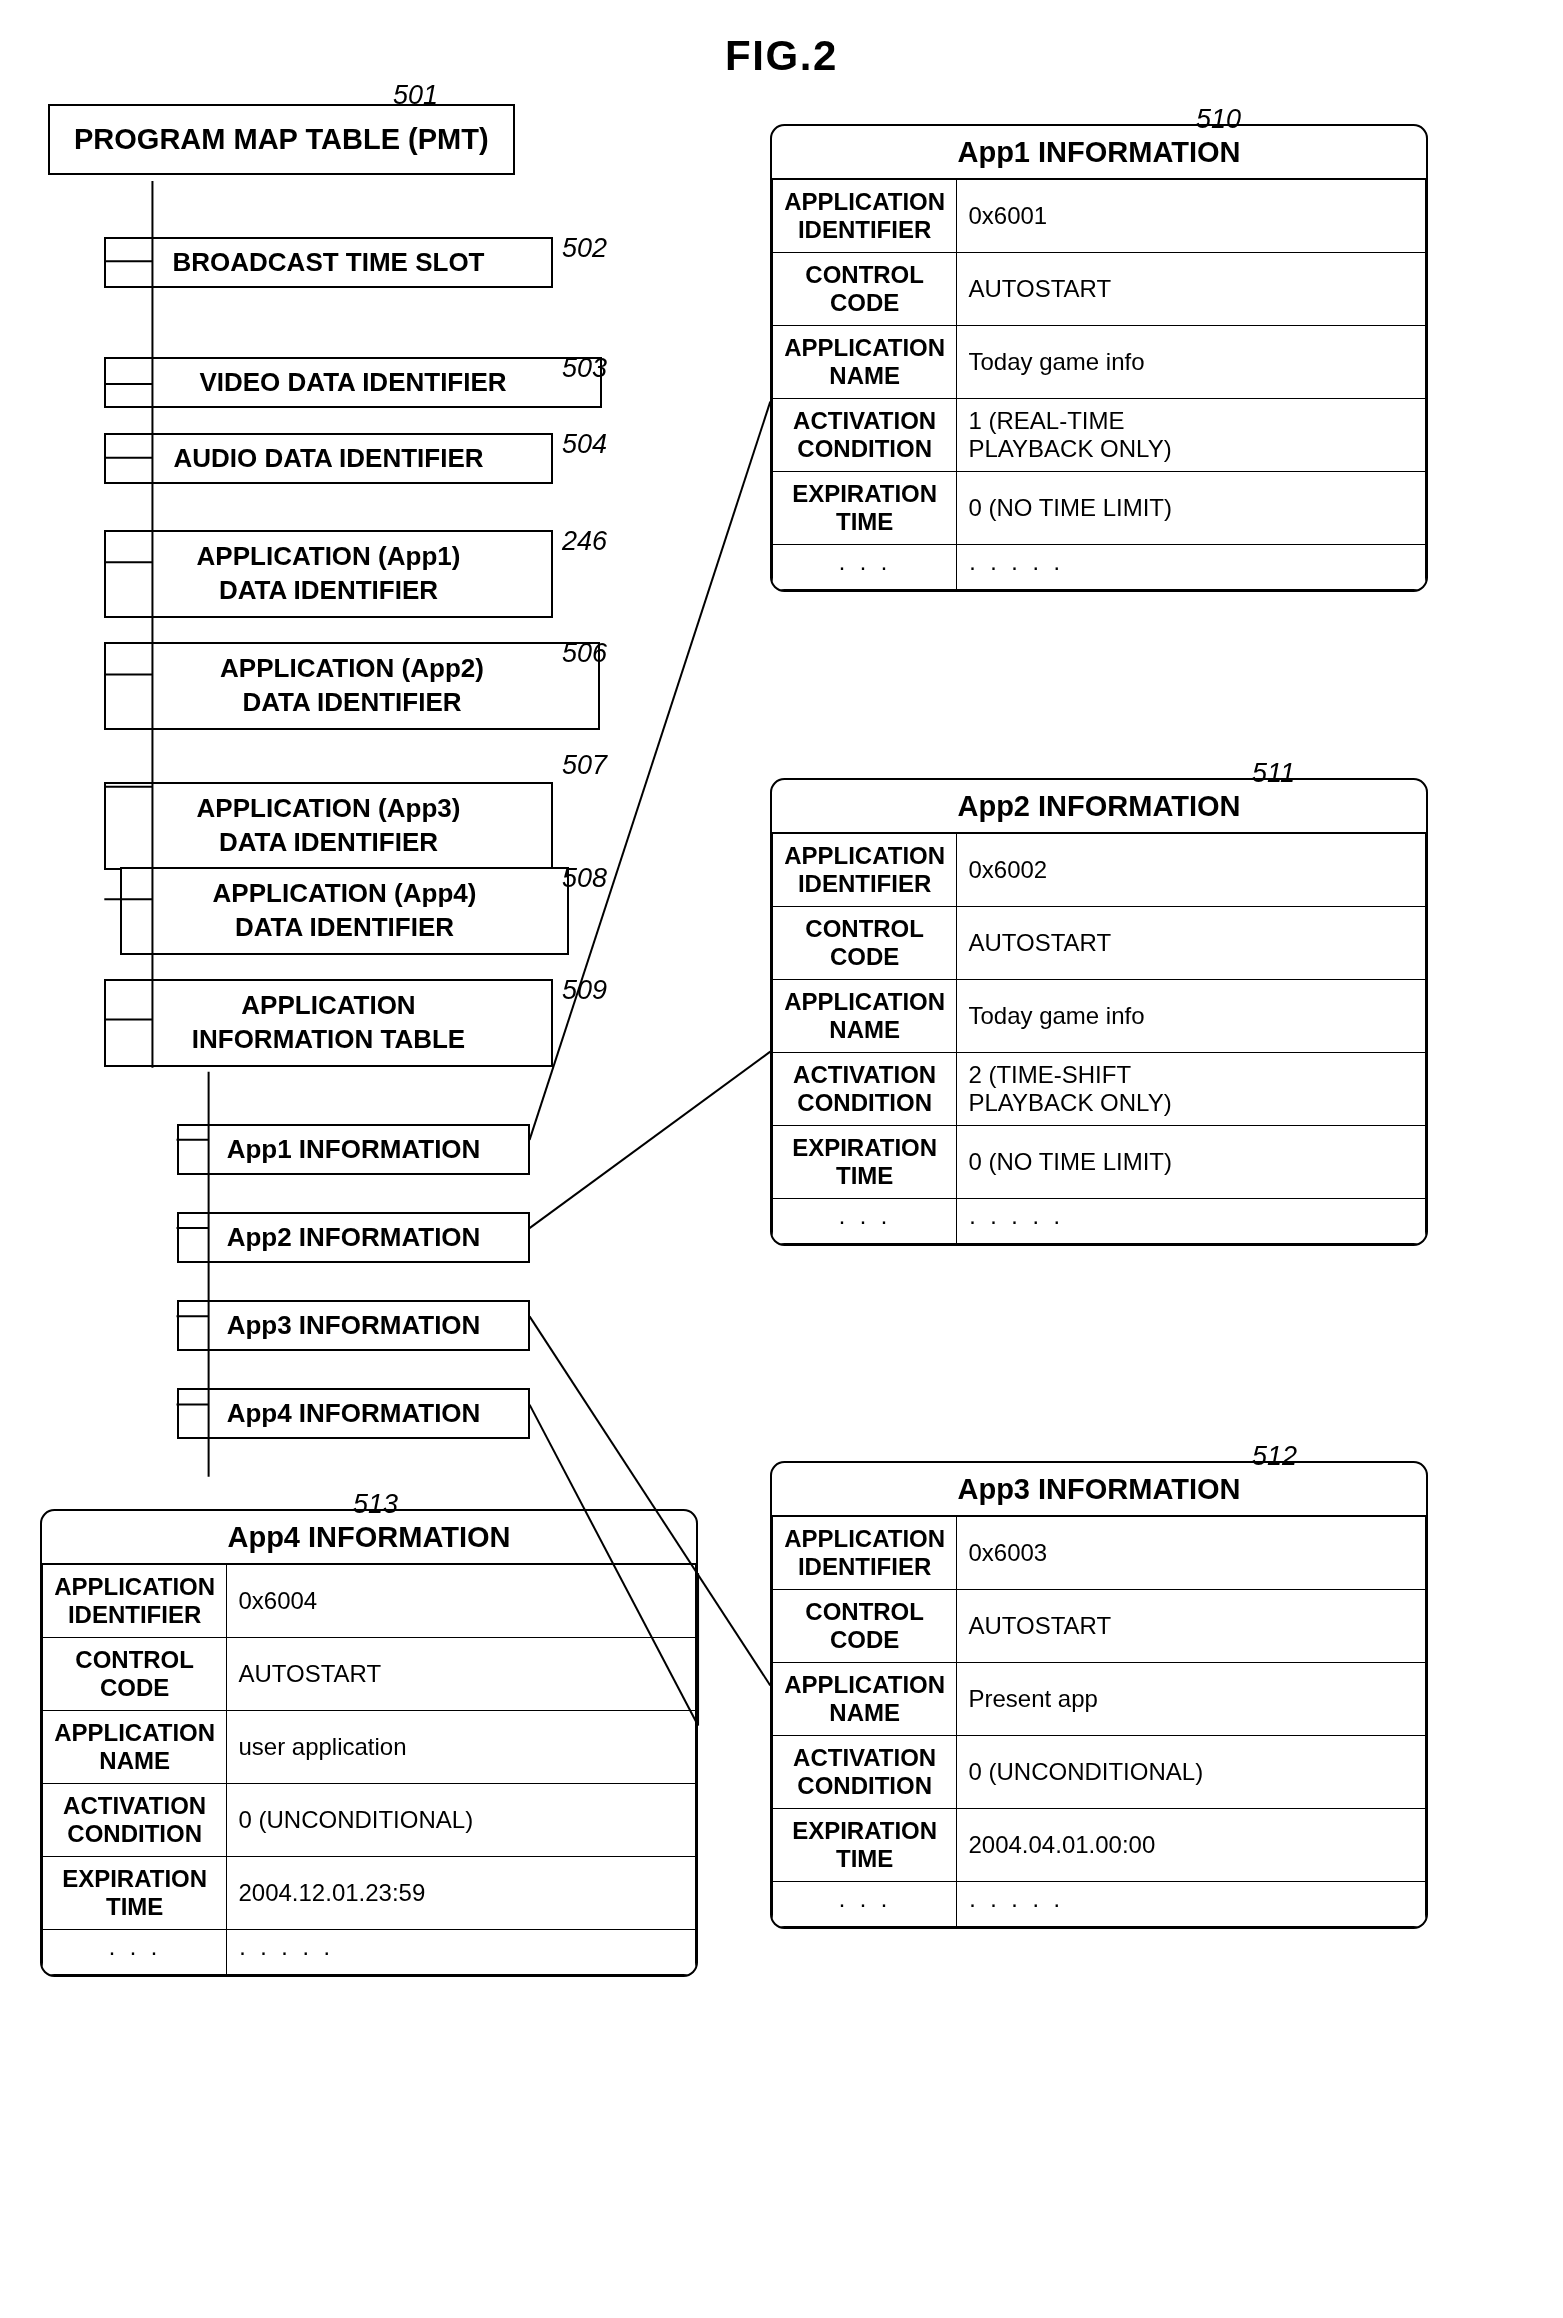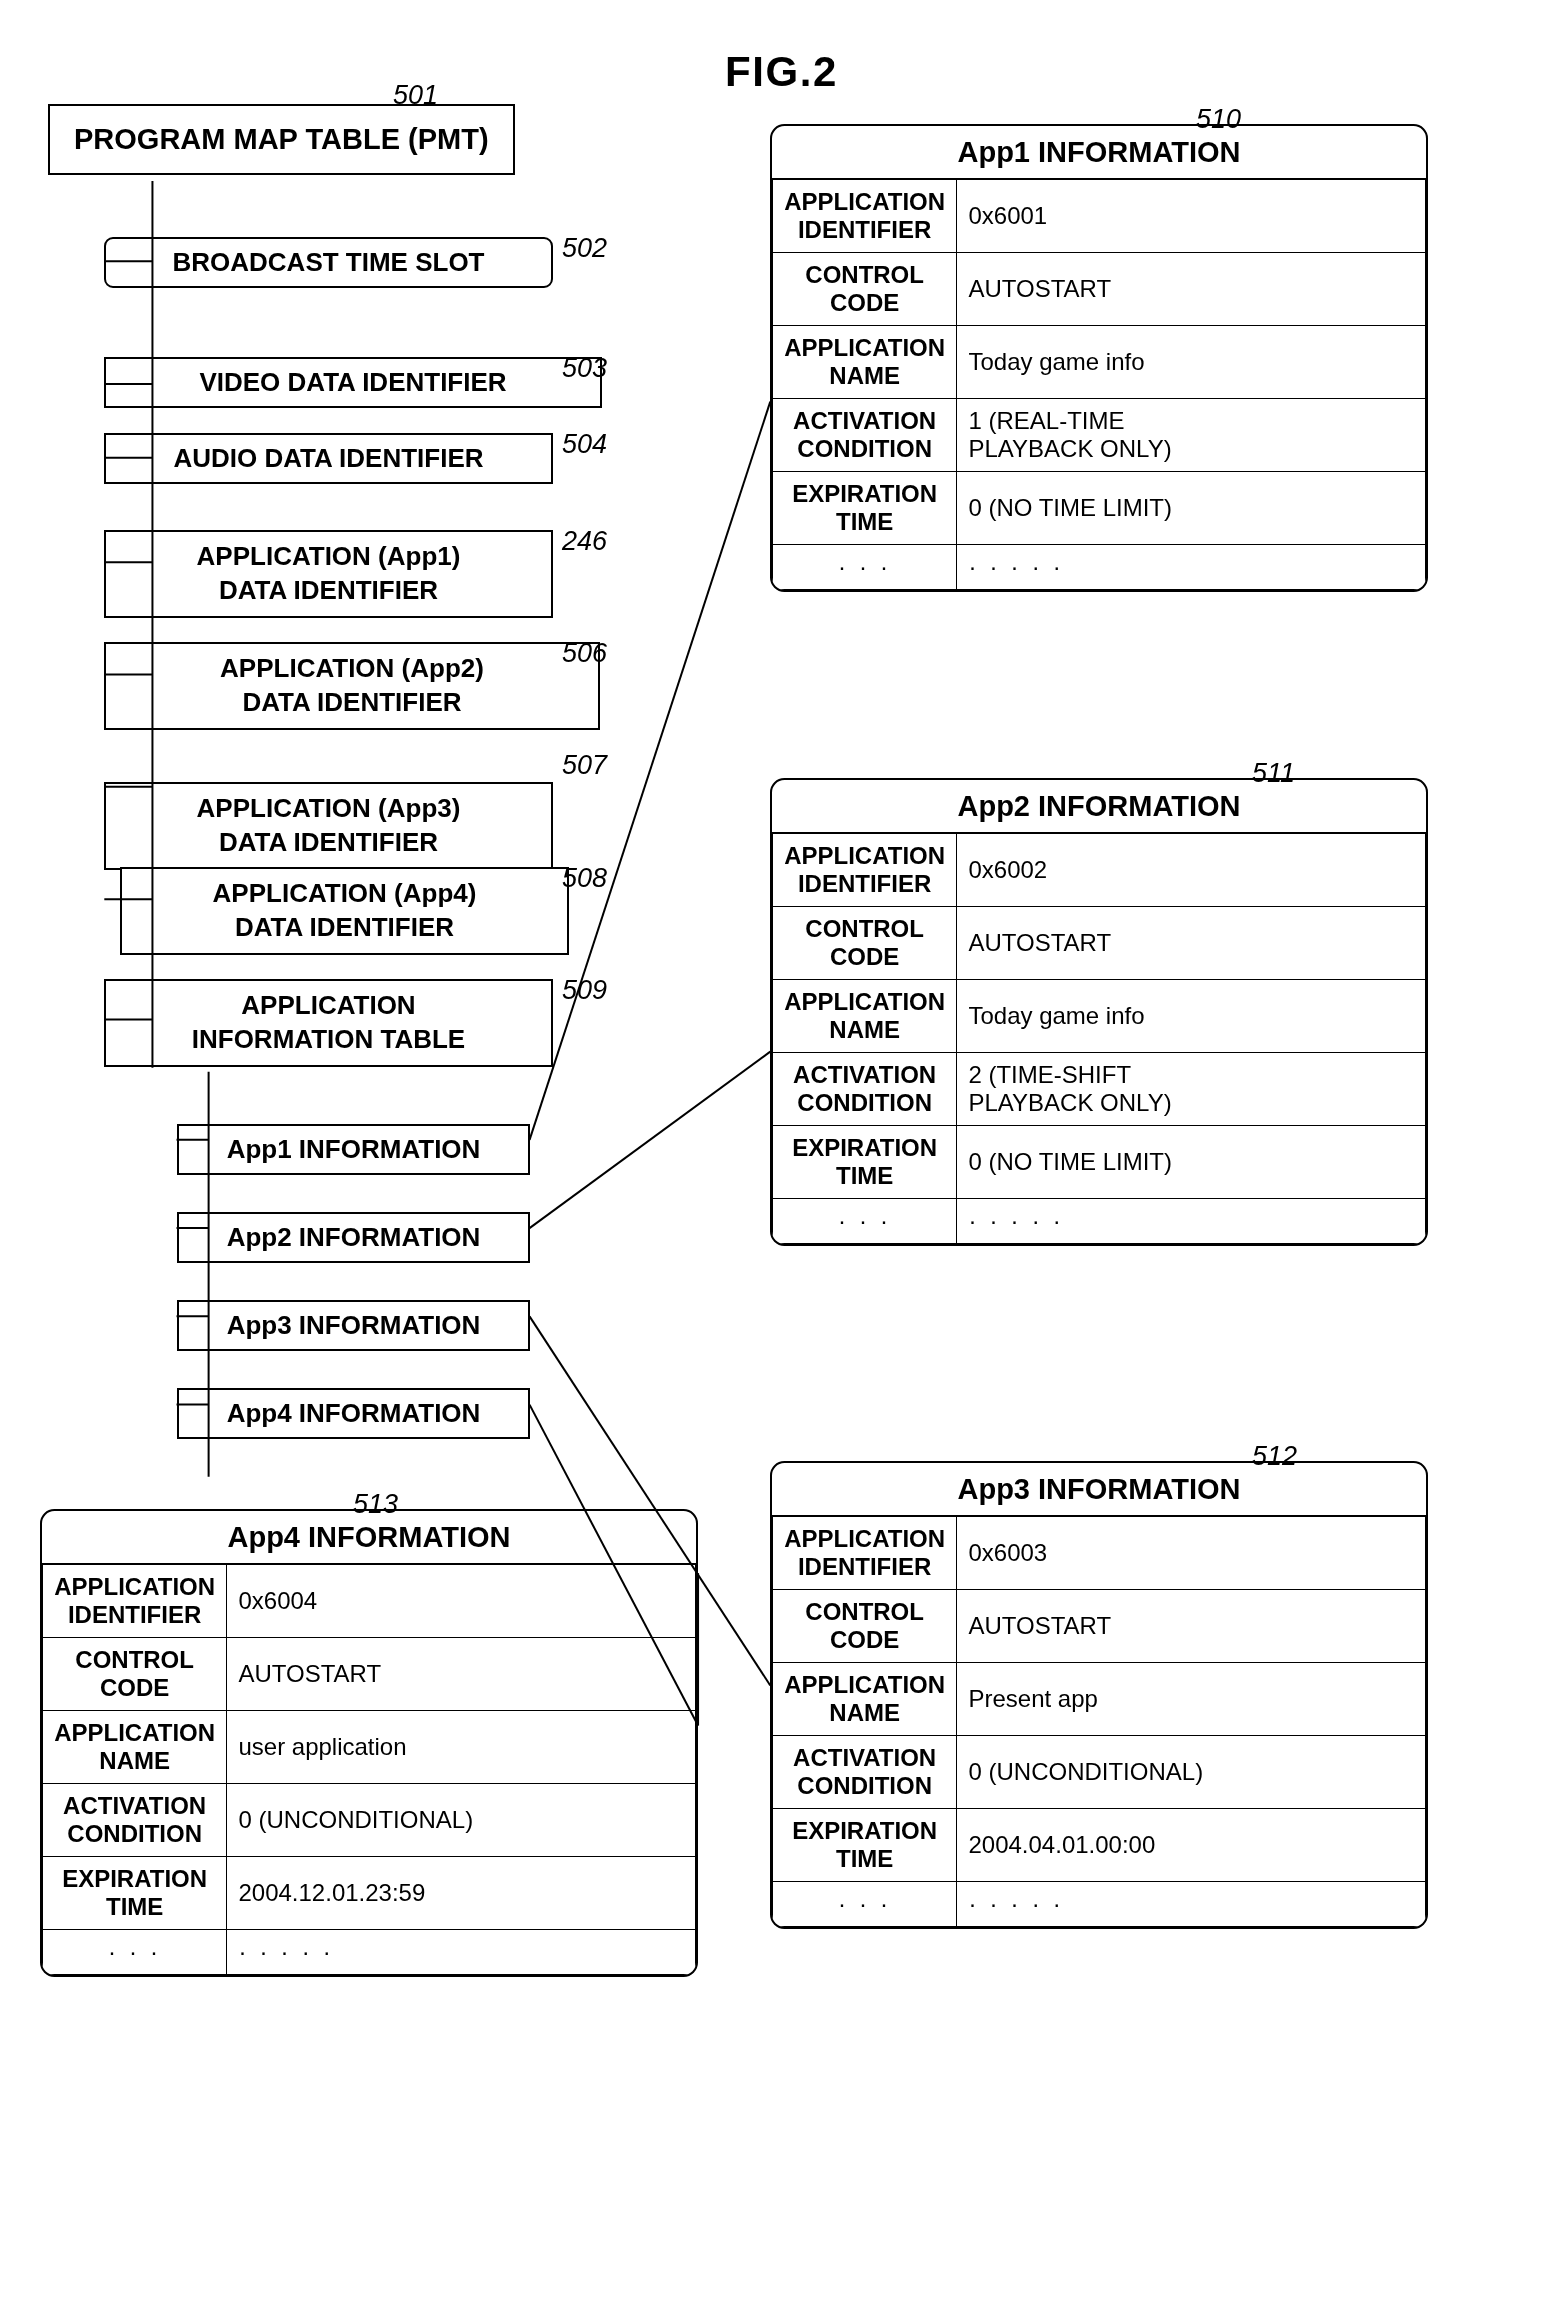--- a/index.html
+++ b/index.html
@@ -8,21 +8,21 @@
       font-family: Arial, sans-serif;
       width: 1563px;
       min-height: 2319px;
       position: relative;
       overflow: hidden;
     }
     .fig-title {
       text-align: center;
       font-size: 42px;
       font-weight: bold;
-      padding-top: 48px;
+      padding-top: 32px;
       letter-spacing: 1.6px;
     }
     
     .pmt-box {
       position: absolute;
       top: 104px;
       left: 48px;
       border: 2.4px solid #000;
       padding: 17px 24px;
       font-size: 29px;
@@ -87,21 +87,21 @@
   </style>
 </head>
 <body>
 
 <div class="fig-title">FIG.2</div>
 
 <div class="pmt-box">PROGRAM MAP TABLE (PMT)</div>
 
 <div class="ref" style="top:80px; left:393px;">501</div>
 
-<div class="left-box" style="top:237px; left:104px; width:449px;border-radius:9px;">BROADCAST TIME SLOT</div>
+<div class="left-box" style="top:237px; left:104px; width:449px;">BROADCAST TIME SLOT</div>
 <div class="ref" style="top:233px; left:562px;">502</div>
 
 <div class="left-box" style="top:357px; left:104px; width:498px;">VIDEO DATA IDENTIFIER</div>
 <div class="ref" style="top:353px; left:562px;">503</div>
 
 <div class="left-box" style="top:433px; left:104px; width:449px;">AUDIO DATA IDENTIFIER</div>
 <div class="ref" style="top:429px; left:562px;">504</div>
 
 <div class="left-box" style="top:530px; left:104px; width:449px; line-height:1.3;">APPLICATION (App1)<br>DATA IDENTIFIER</div>
 <div class="ref" style="top:526px; left:562px;">246</div>

